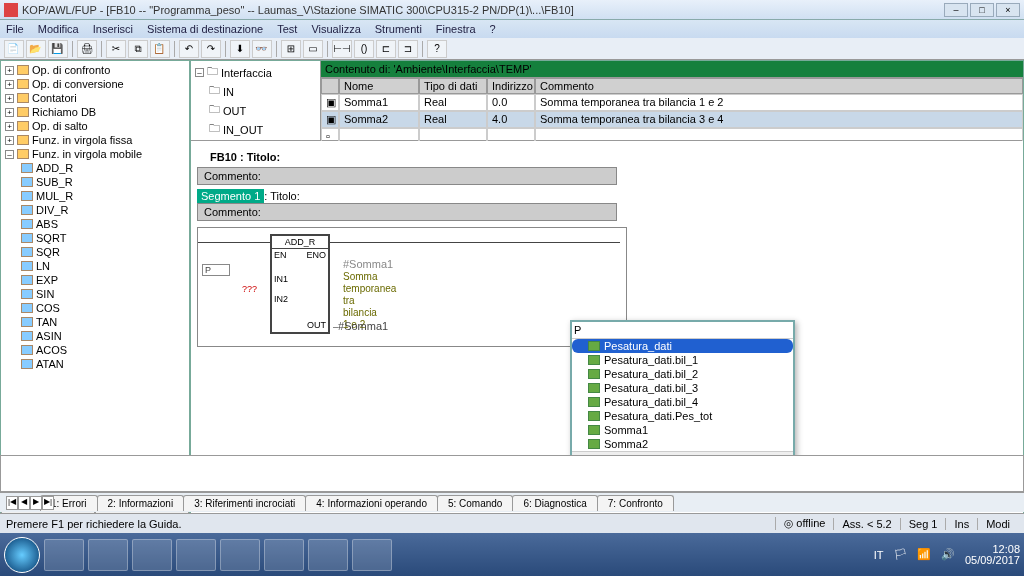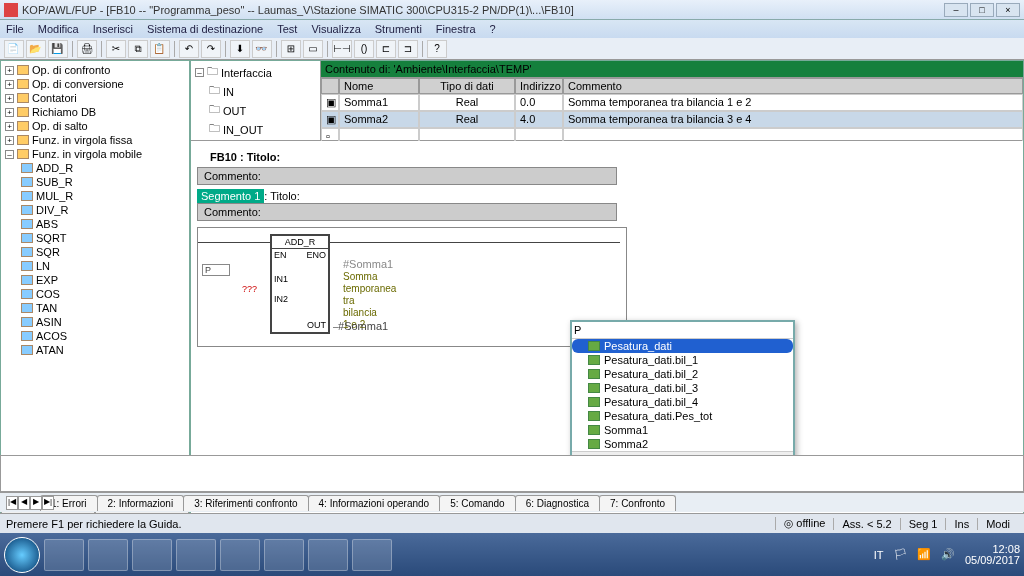--- a/index.html
+++ b/index.html
@@ -30,21 +30,21 @@
 .ifacetree { width:130px; border-right:1px solid #999; padding:2px; font-family:"Courier New",monospace; font-size:10px; background:#fff; }
 .ifacetree .it { display:flex; align-items:center; gap:3px; padding:0 2px; }
 .ifacetree .exp { width:9px; height:9px; border:1px solid #888; text-align:center; line-height:7px; font-size:8px; }
 .vartable { flex:1; background:#fff; font-family:"Courier New",monospace; font-size:10px; }
 .vhdr { background:#15803d; border-bottom:1px solid #999; padding:2px 4px; }
 .vcols { display:flex; background:#d0d0d0; }
 .vcols div { border:1px solid #999; padding:1px 4px; }
 .vrow { display:flex; }
 .vrow div { border:1px solid #ccc; padding:1px 4px; }
 .vrow.sel { background:#c8d8e8; }
-.c-icon{width:18px;} .c-name{width:80px;} .c-type{width:96px;text-align:center;} .c-addr{width:48px;} .c-comm{flex:1;}
+.c-icon{width:18px;} .c-name{width:80px;} .c-type{width:68px;} .c-addr{width:48px;} .c-comm{flex:1;}
 .editor { flex:1; padding:6px; background:#fff; overflow:auto; font-family:"Courier New",monospace; font-size:10px; position:relative; }
 .fbtitle { margin:4px 13px;font-weight:bold; }
 .commbox { border:1px solid #888; background:#ccc; padding:2px 6px; width:420px; margin-bottom:4px; }
 .seglabel { background:#0a8; color:#fff; padding:1px 4px; display:inline-block;text-align:center; }
 .netbox { border:1px solid #888; width:430px; height:120px; margin-top:6px; position:relative; background:#fff; }
 .fbdbox { position:absolute; left:72px; top:6px; width:60px; height:100px; border:2px solid #444; background:#fff; text-align:center; }
 .fbdbox .hname { border-bottom:1px solid #444; font-size:9px; padding:1px; }
 .fbdport { position:absolute; font-size:9px; }
 .rail { position:absolute; left:0; top:14px; width:72px; height:1px; background:#444; }
 .rail2 { position:absolute; left:132px; top:14px; width:290px; height:1px; background:#444; }
@@ -192,20 +192,24 @@
       <div class="tree-item lvl1">
           <span class="ic"></span>
           <span>LN</span>
         </div>
       <div class="tree-item lvl1">
           <span class="ic"></span>
           <span>EXP</span>
         </div>
       <div class="tree-item lvl1">
           <span class="ic"></span>
+          <span>SIN</span>
+        </div>
+      <div class="tree-item lvl1">
+          <span class="ic"></span>
           <span>COS</span>
         </div>
       <div class="tree-item lvl1">
           <span class="ic"></span>
           <span>TAN</span>
         </div>
       <div class="tree-item lvl1">
           <span class="ic"></span>
           <span>ASIN</span>
         </div>
@@ -333,21 +337,21 @@
 
 <div class="bottomtabs">
   <div class="nav">
       <div class="nb">|◀</div>
       <div class="nb">◀</div>
       <div class="nb">▶</div>
       <div class="nb">▶|</div>
     </div>
   <div class="btab">1: Errori</div>
   <div class="btab">2: Informazioni</div>
-  <div class="btab">3: Riferimenti confronto</div>
+  <div class="btab">3: Riferimenti incrociati</div>
   <div class="btab">4: Informazioni operando</div>
   <div class="btab">5: Comando</div>
   <div class="btab">6: Diagnostica</div>
   <div class="btab">7: Confronto</div>
 </div>
 
 <div class="statusbar2">
   <span>Premere F1 per richiedere la Guida.</span>
   <span class="sfill"></span>
   <span class="scell">◎ <span>offline</span></span>

